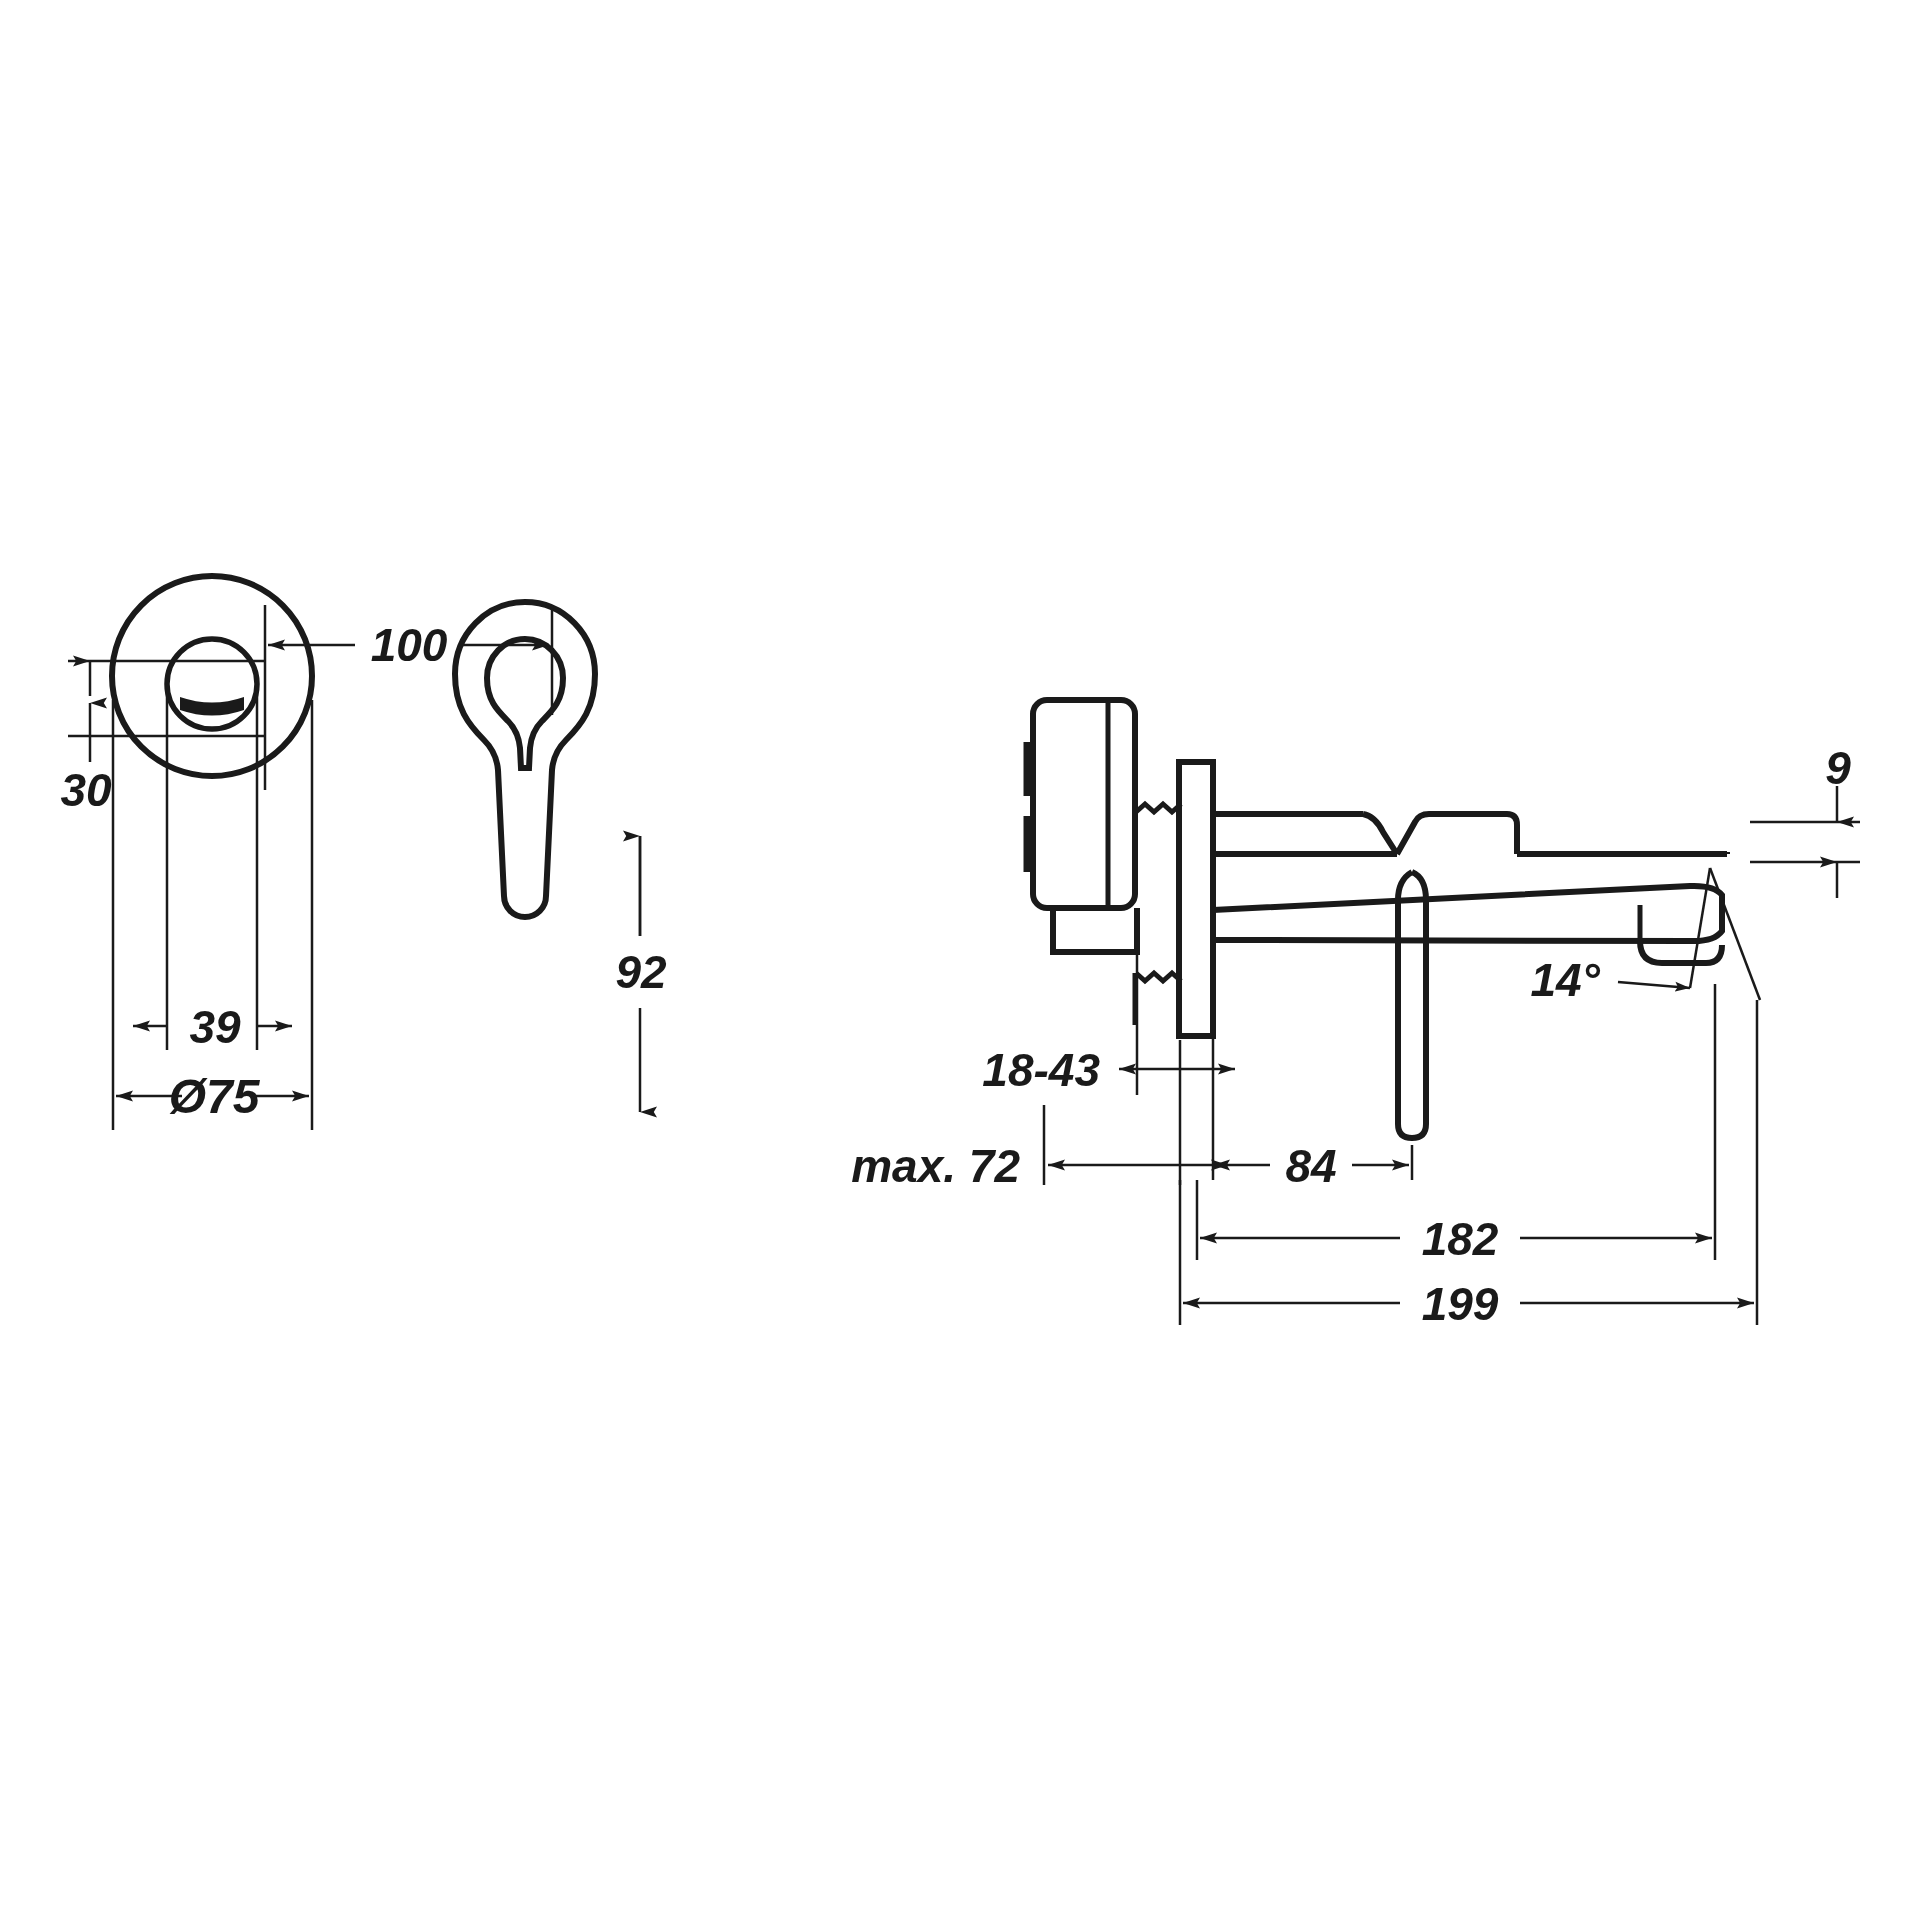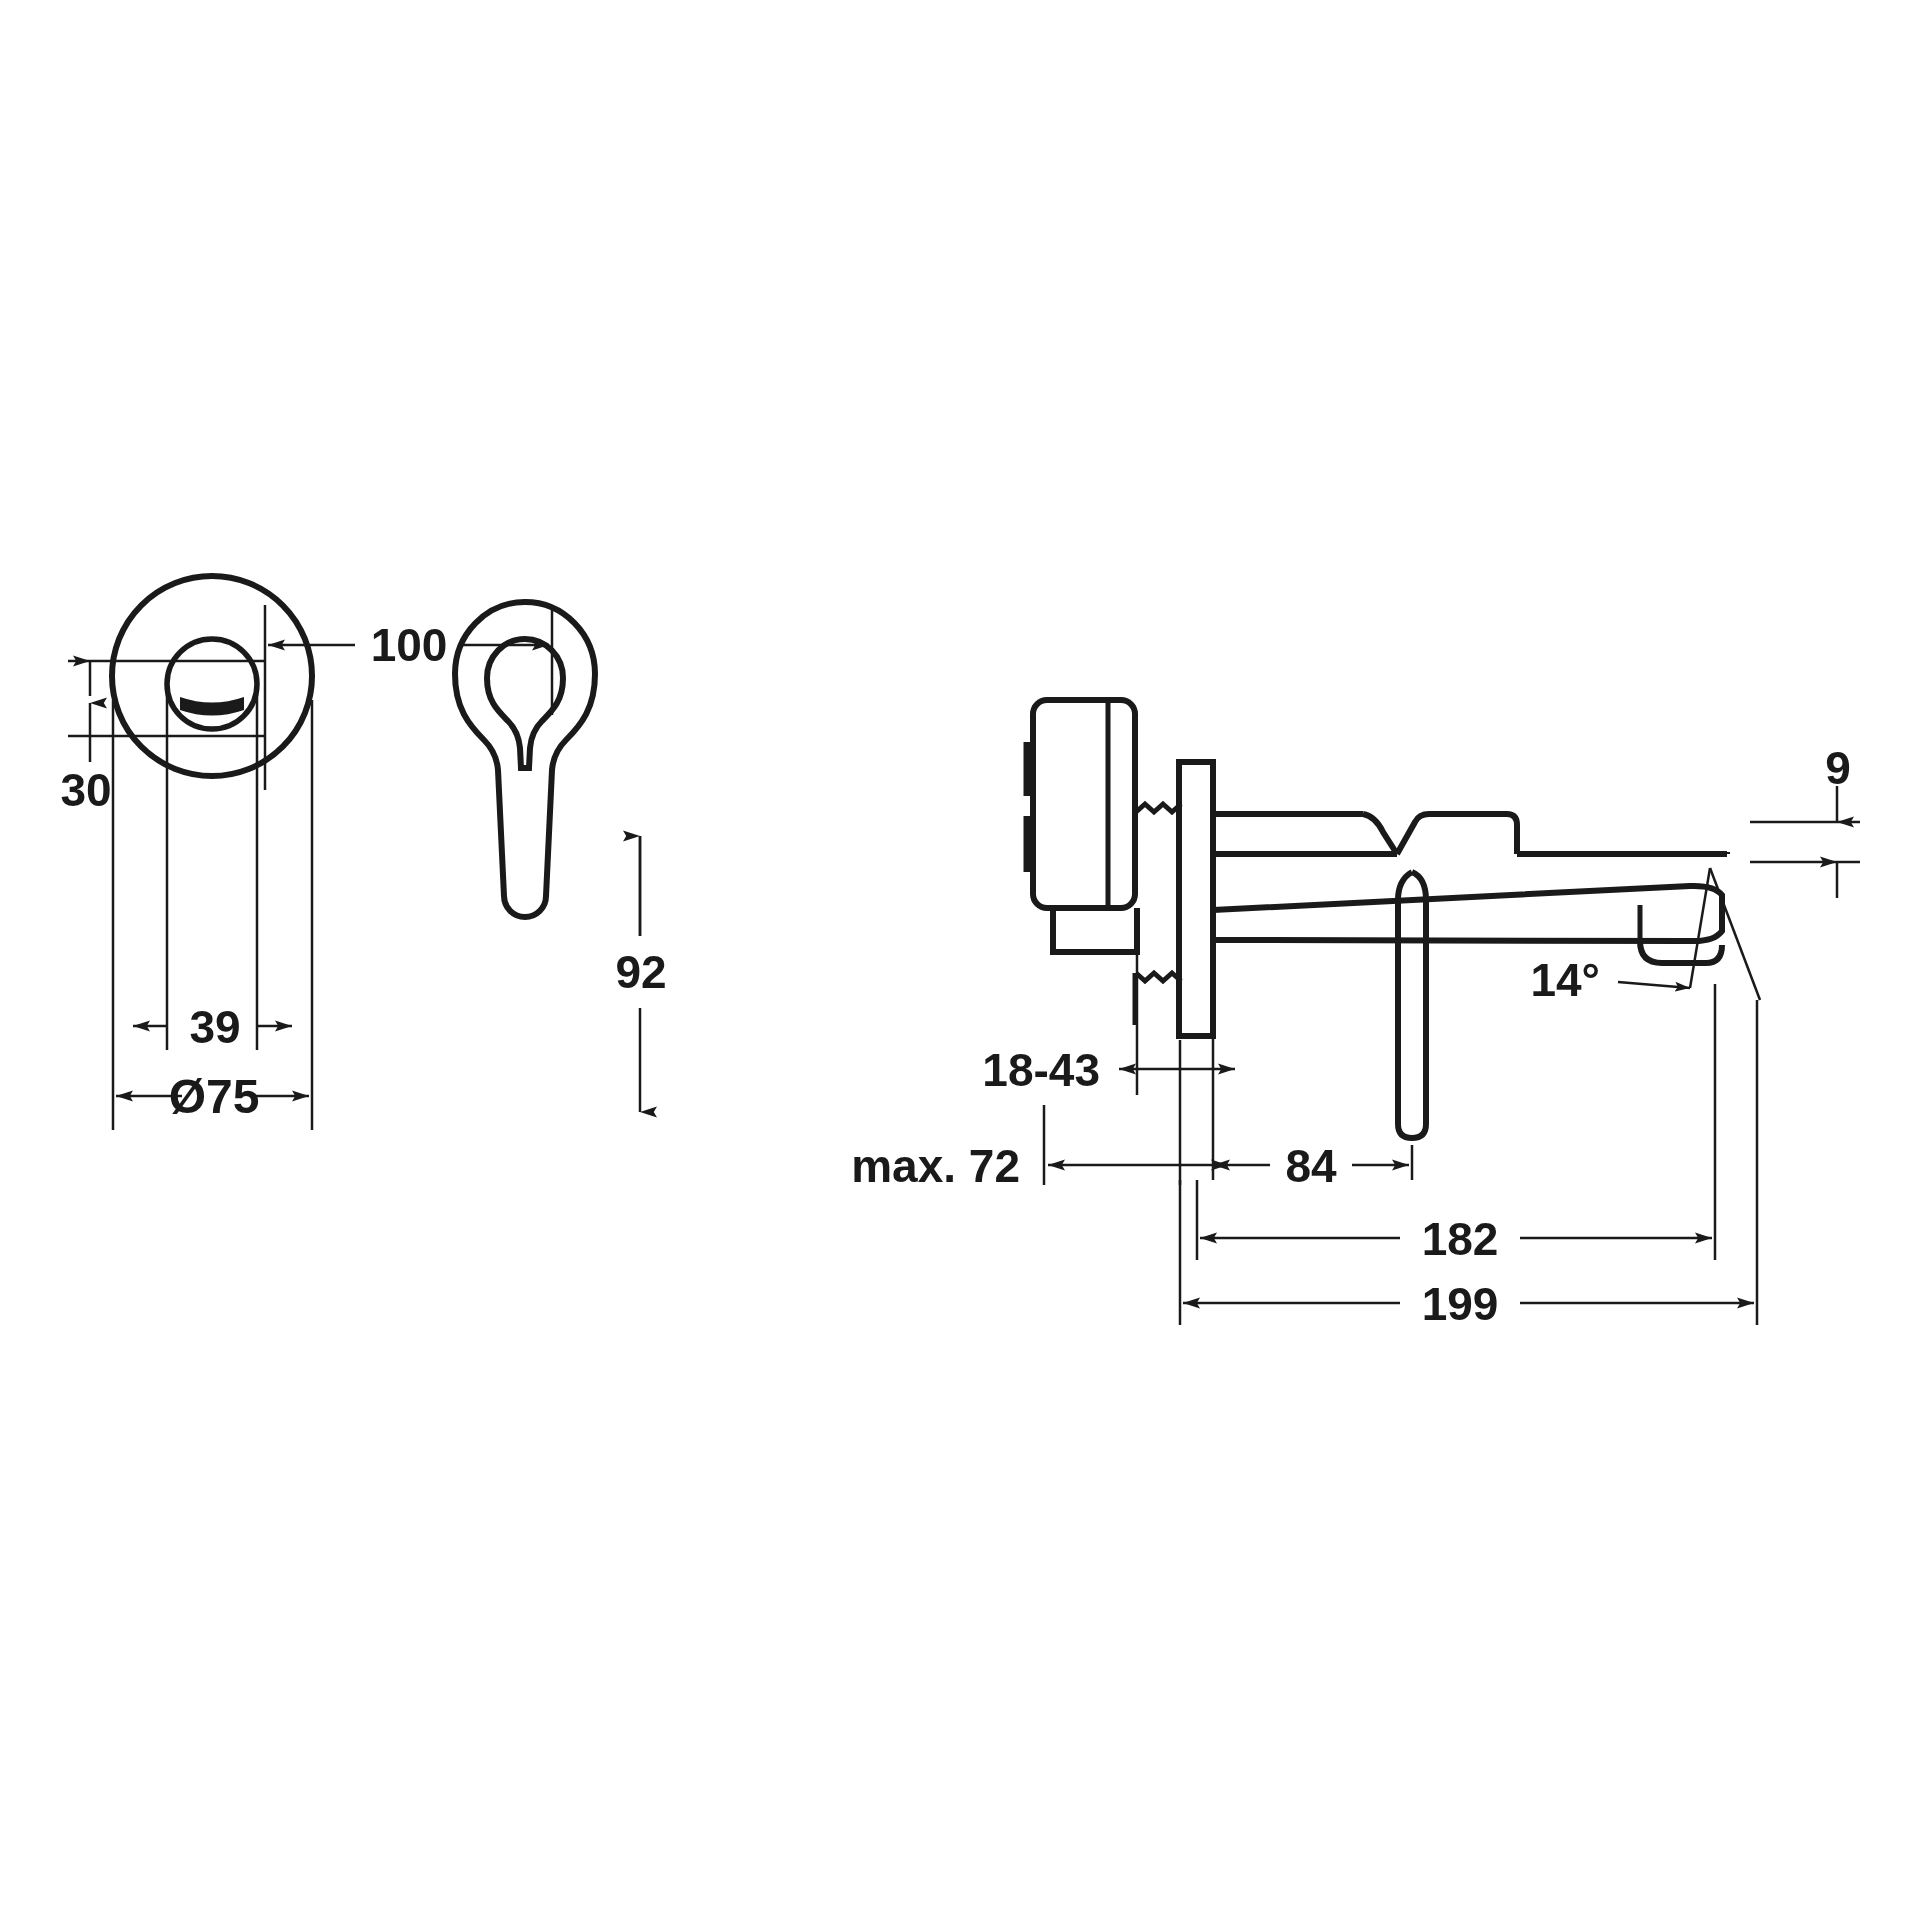--- a/index.html
+++ b/index.html
@@ -1,17 +1,17 @@
 <!DOCTYPE html>
 <html><head>
 <meta charset="utf-8">
 <style>
   html,body{margin:0;padding:0;background:#ffffff;}
   body{width:1920px;height:1920px;position:relative;font-family:"Liberation Sans",sans-serif;overflow:hidden;}
-  #stage{position:absolute;left:0;top:0;width:1920px;height:1920px;}
+  #stage{position:absolute;left:0;top:0;width:1920px;height:1920px;font-style:italic;}
   svg{display:block;}
   .dimtext{font-family:"Liberation Sans",sans-serif;font-weight:700;fill:#1a1a1a;}
 </style>
 </head>
 <body>
 
 <div id="stage">
 <svg width="1920" height="1920" viewBox="0 0 1920 1920" xmlns="http://www.w3.org/2000/svg">
 
   <defs>

